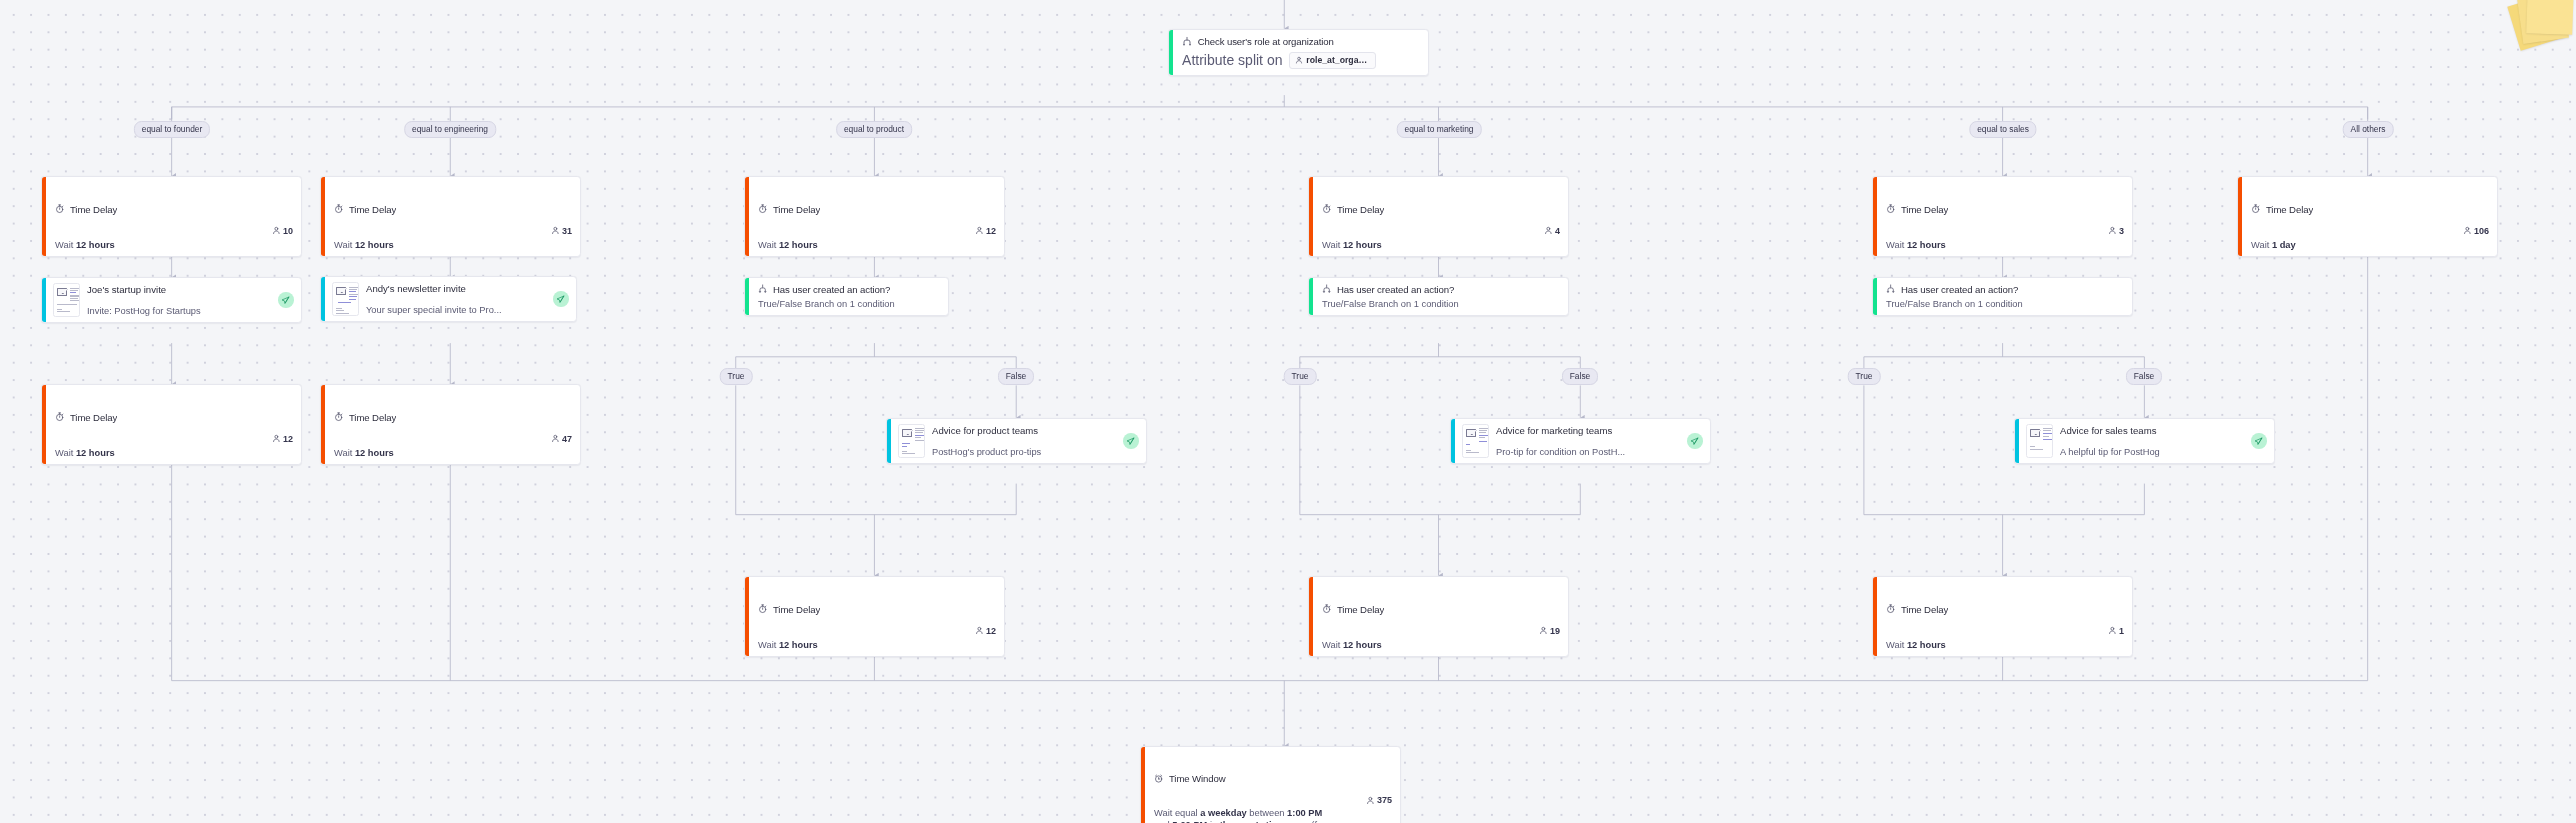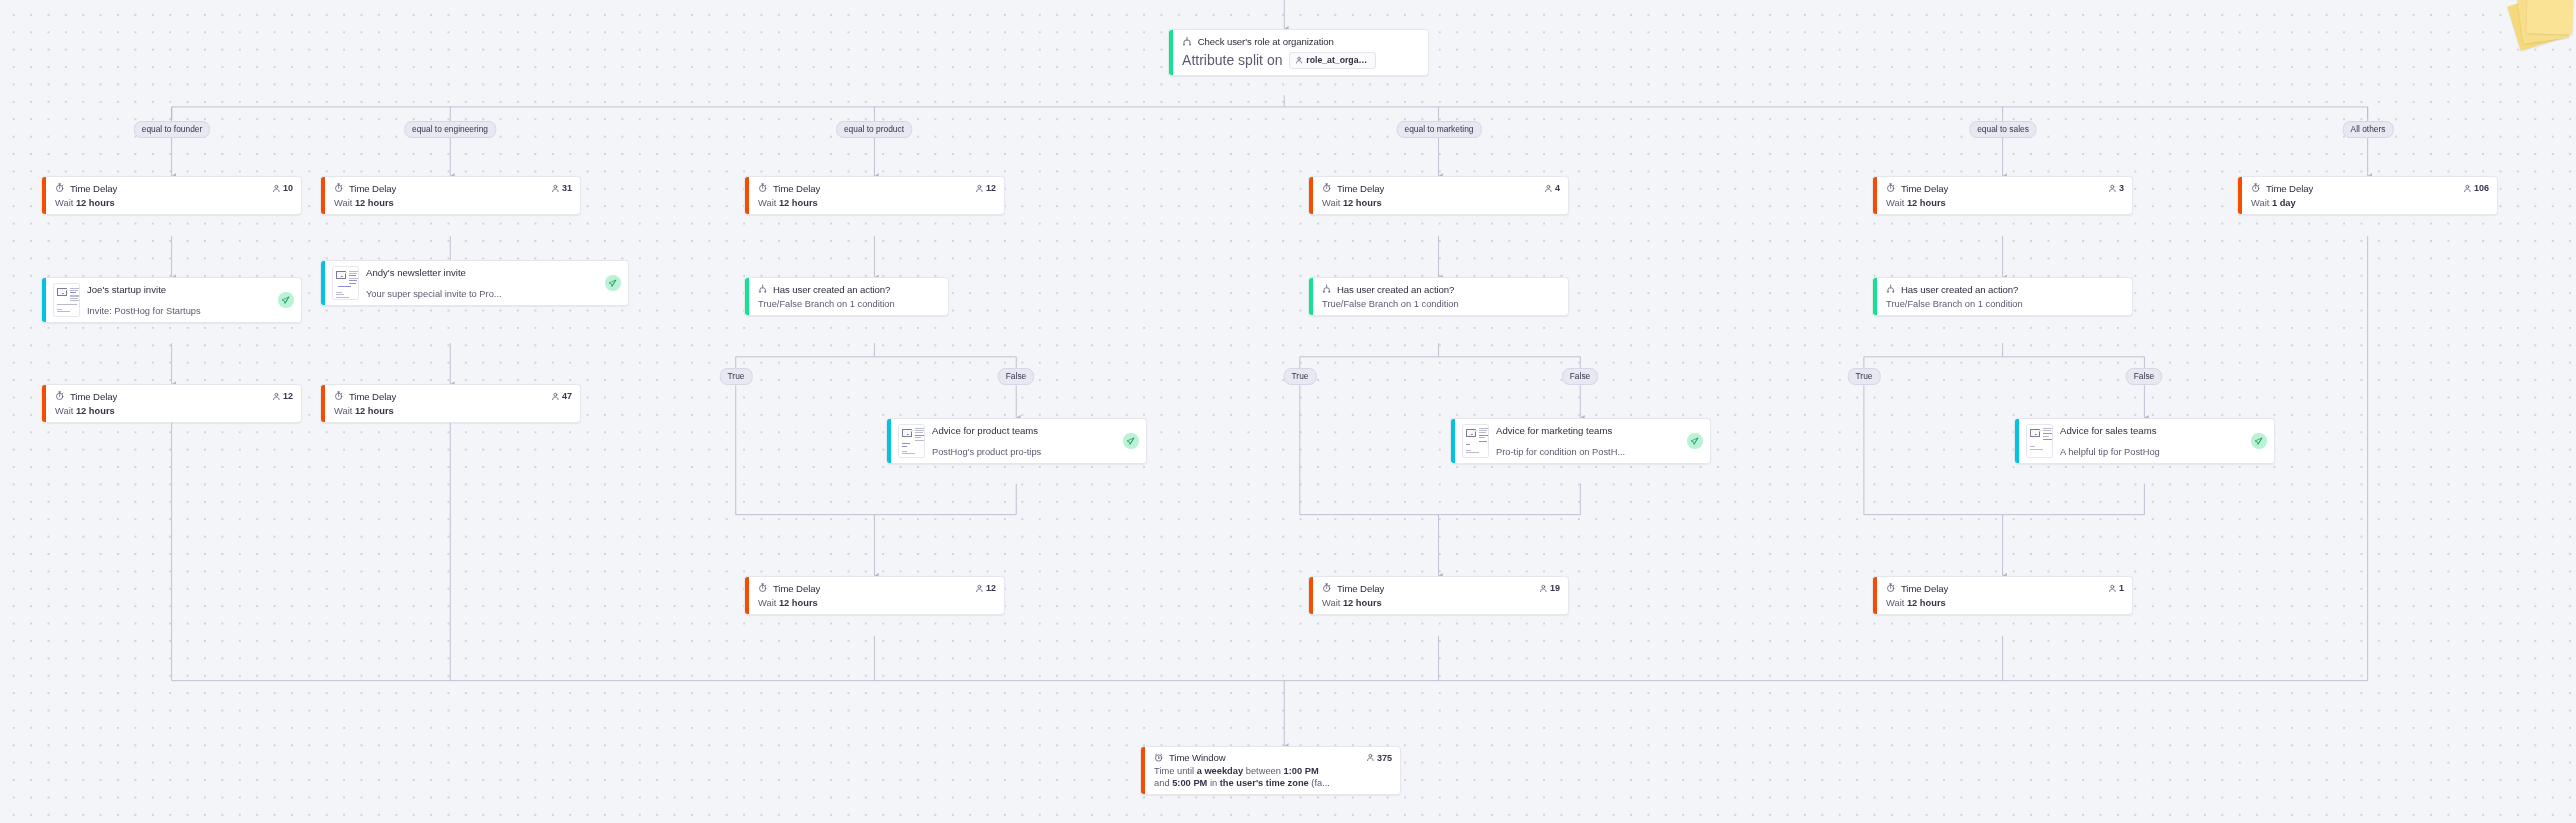--- a/index.html
+++ b/index.html
@@ -68,20 +68,21 @@
     white-space: nowrap;
   }
   .spacer { flex: 1 1 auto; min-width: 3.7px; }
 
   .people {
     display: flex;
     align-items: center;
     gap: 2.5px;
     flex: 0 0 auto;
     color: #43435a;
+    margin-top: 43px;
   }
   .people .cnt { font-size: 9px; font-weight: bold; color: #35354d; }
 
   .node-sub {
     margin-top: 4.4px;
     font-size: 9.3px;
     color: #5a5a73;
     white-space: nowrap;
     overflow: hidden;
     text-overflow: ellipsis;
@@ -544,21 +545,21 @@
       </div>
       <span class="sent-badge">
         <svg width="8.7" height="8.7" viewBox="0 0 16 16" fill="none" stroke="#0d8f5a" stroke-width="1.2" stroke-linecap="round" stroke-linejoin="round">
           <path d="M14.2 2L1.9 7.3l4 1.4 1.4 4.2z"></path>
             <path d="M14.2 2L7.3 12.9"></path>
         </svg>
       </span>
     </div>
   </div>
 
-  <div class="node" style="left:320px; top:260px; width:309px;justify-content:center;">
+  <div class="node" style="left:320px; top:276px; width:257px;justify-content:center;">
     <div class="accent accent-cyan"></div>
     <div class="email-body">
       <div class="thumb">
         <span class="env"></span>
         <span class="ln" style="left:15.5px;top:3.7px;width:10px;"></span>
         <span class="ln" style="left:15.5px;top:5.6px;width:8.7px;"></span>
         <span class="ln lnk" style="left:15.5px;top:7.5px;width:7.5px;"></span>
         <span class="ln" style="left:15.5px;top:10.6px;width:10px;"></span>
         <span class="ln lnk" style="left:15.5px;top:13px;width:8.7px;"></span>
         <span class="ln lnk" style="left:15.5px;top:15.5px;width:7.5px;"></span>
@@ -875,21 +876,21 @@
         <span class="spacer"></span>
         <span class="people">
           <svg class="ico" width="8.7" height="8.7" viewBox="0 0 16 16" fill="none" stroke="#4a4a63" stroke-width="1.3" stroke-linecap="round">
               <circle cx="8" cy="5.1" r="2.7"></circle>
               <path d="M2.8 14c0-2.9 2.3-4.6 5.2-4.6s5.2 1.7 5.2 4.6"></path>
             </svg>
           <span class="cnt">375</span>
         </span>
       </div>
       <div class="node-sub" style="margin-top:3.1px;">
-        <span>Time until </span><b>a weekday</b><span> between </span><b>1:00 PM</b>
+        <span>Wait equal </span><b>a weekday</b><span> between </span><b>1:00 PM</b>
       </div>
       <div class="node-sub" style="margin-top:1.9px;">
         <span>and </span><b>5:00 PM</b><span> in </span><b>the user's time zone</b><span> (fa...</span>
       </div>
     </div>
   </div>
 
 </div>
 
 

